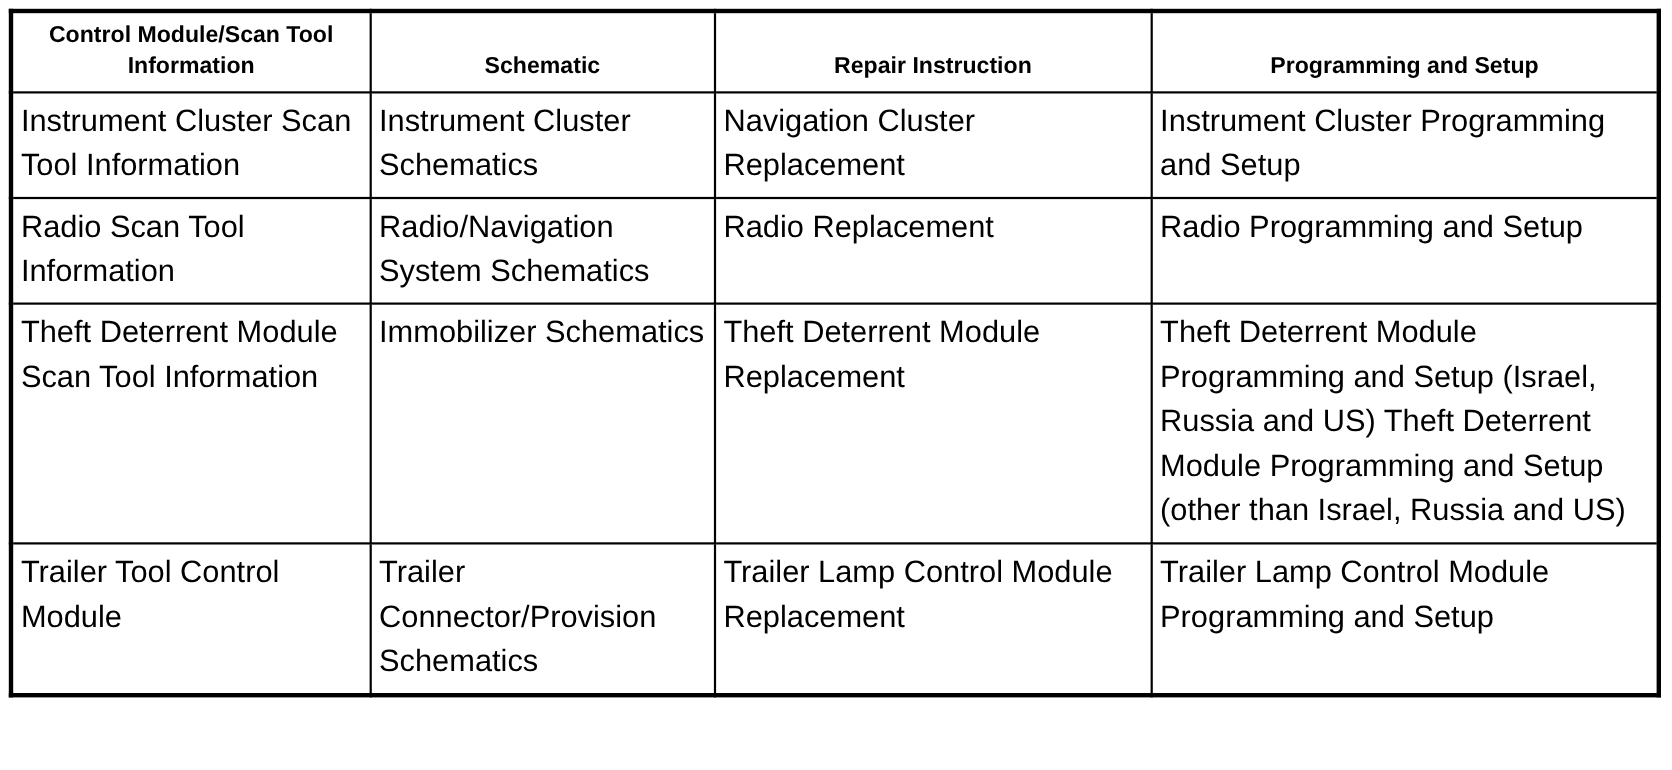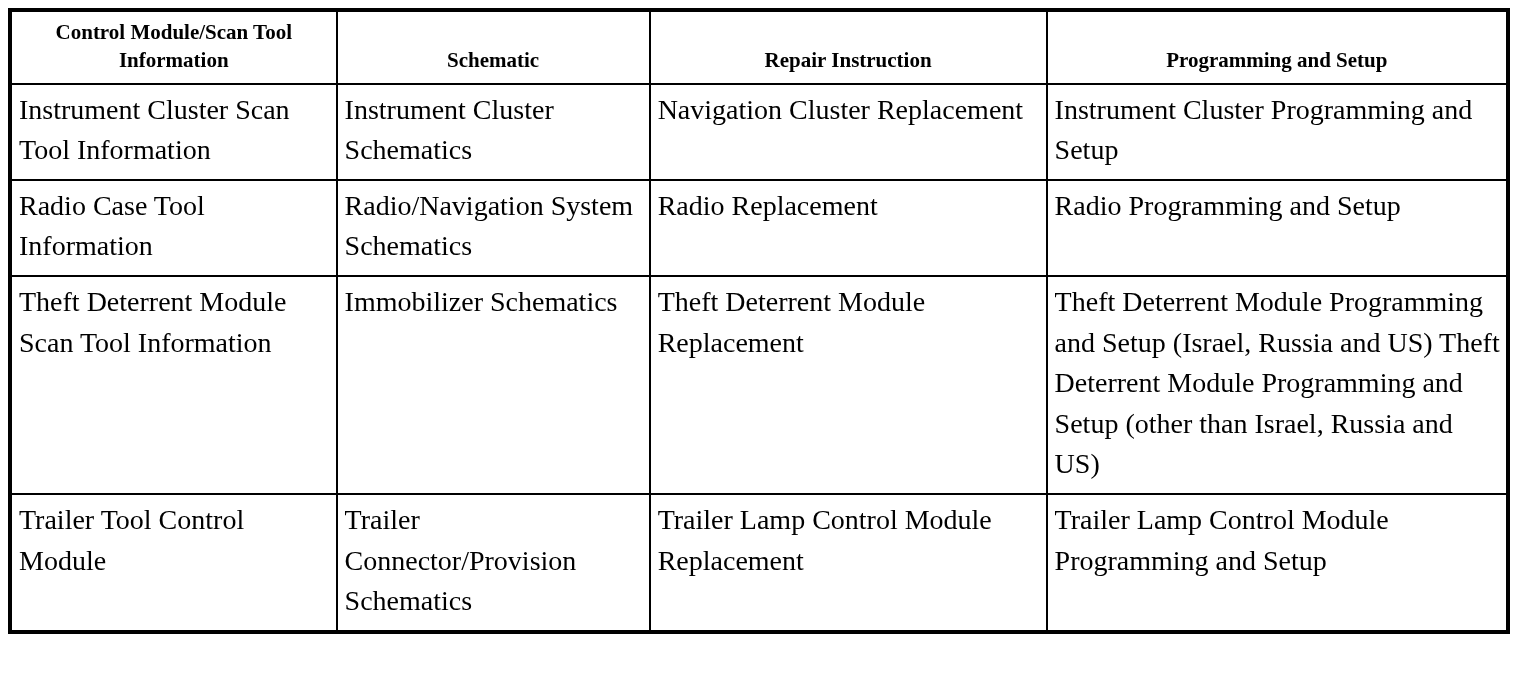--- a/index.html
+++ b/index.html
@@ -6,21 +6,21 @@
     margin: 0;
     padding: 0;
     background: #ffffff;
   }
   .page {
     width: 1520px;
     height: 700px;
     background: #ffffff;
     box-sizing: border-box;
     padding: 8px 8px 0 8px;
-    font-family: Liberation Serif, serif;
+    font-family: Liberation Sans, sans-serif;
     color: #000000;
   }
   table.service-table {
     width: 1502px;
     border-collapse: collapse;
     table-layout: fixed;
     border: 4px solid #000000;
     background: #ffffff;
   }
   table.service-table th,
@@ -71,21 +71,21 @@
       </tr>
     </thead>
     <tbody>
         <tr>
           <td>Instrument Cluster Scan Tool Information</td>
           <td>Instrument Cluster Schematics</td>
           <td>Navigation Cluster Replacement</td>
           <td>Instrument Cluster Programming and Setup</td>
         </tr>
         <tr>
-          <td>Radio Case Tool Information</td>
+          <td>Radio Scan Tool Information</td>
           <td>Radio/Navigation System Schematics</td>
           <td>Radio Replacement</td>
           <td>Radio Programming and Setup</td>
         </tr>
         <tr>
           <td>Theft Deterrent Module Scan Tool Information</td>
           <td>Immobilizer Schematics</td>
           <td>Theft Deterrent Module Replacement</td>
           <td>Theft Deterrent Module Programming and Setup (Israel, Russia and US) Theft Deterrent Module Programming and Setup (other than Israel, Russia and US)</td>
         </tr>

